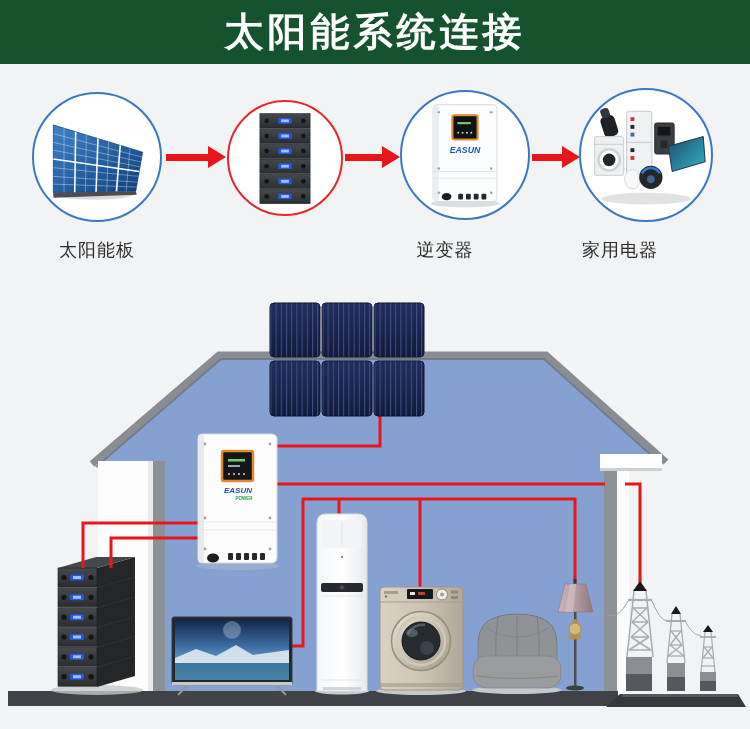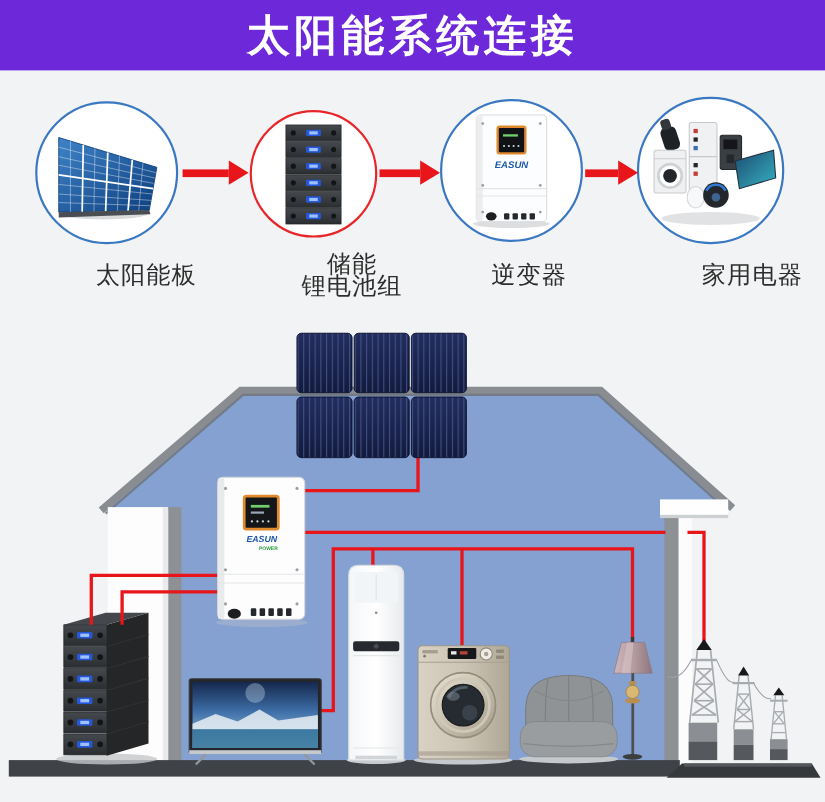--- a/index.html
+++ b/index.html
@@ -1,26 +1,26 @@
 <!DOCTYPE html>
 <html><head>
 <meta charset="utf-8">
 <style>
   html,body{margin:0;padding:0;}
   body{width:750px;height:729px;background:#f2f3f4;font-family:"Liberation Sans","DejaVu Sans",sans-serif;position:relative;overflow:hidden;}
   #stage{position:absolute;inset:0;width:750px;height:729px;}
-  .header{position:absolute;left:0;top:0;width:750px;height:64px;background:#6d28d9;display:flex;align-items:center;justify-content:center;}
+  .header{position:absolute;left:0;top:0;width:750px;height:64px;background:#14532d;display:flex;align-items:center;justify-content:center;}
   .header .title{color:#fff;font-size:39px;font-weight:800;letter-spacing:4px;}
   .circle{position:absolute;border-radius:50%;background:#fff;box-sizing:border-box;overflow:hidden;}
   .circle svg{width:100%;height:100%;display:block;}
   .c1{left:32px;top:92px;width:130px;height:130px;border:2px solid #3b78c2;}
   .c2{left:227px;top:100px;width:116px;height:116px;border:2px solid #e8262a;}
   .c3{left:400px;top:90px;width:130px;height:130px;border:2px solid #3b78c2;}
   .c4{left:579px;top:88px;width:134px;height:134px;border:2px solid #3b78c2;}
-  .step-label{position:absolute;transform:translateX(-50%);text-align:center;color:#2d2d2d;font-size:22px;line-height:20px;letter-spacing:1px;white-space:nowrap;margin-left:36px;}
+  .step-label{position:absolute;transform:translateX(-50%);text-align:center;color:#2d2d2d;font-size:18px;line-height:20px;letter-spacing:1px;white-space:nowrap;}
   .arrow{position:absolute;height:22px;}
   .arrow .tail{position:absolute;left:0;top:8px;height:7px;background:#e8151b;}
   .arrow .head{position:absolute;top:0;width:0;height:0;border-top:11px solid transparent;border-bottom:11px solid transparent;border-left:18px solid #e8151b;}
   .a1{left:166px;top:146px;width:60px;}.a1 .tail{width:42px;}.a1 .head{left:42px;}
   .a2{left:345px;top:146px;width:55px;}.a2 .tail{width:37px;}.a2 .head{left:37px;}
   .a3{left:532px;top:146px;width:48px;}.a3 .tail{width:30px;}.a3 .head{left:30px;}
   #scene{position:absolute;left:0;top:0;}
 </style>
 </head>
 <body>
@@ -484,20 +484,16 @@
   <div class="arrow a2">
       <div class="tail"></div>
       <div class="head"></div>
     </div>
   <div class="arrow a3">
       <div class="tail"></div>
       <div class="head"></div>
     </div>
 
   <div class="step-label" style="left:97px;top:240px;">太阳能板</div>
-  <div class="step-label" style="left:284px;top:230px;">
-    <div>储能</div>
-    <div>锂电池组</div>
-  </div>
   <div class="step-label" style="left:445px;top:240px;">逆变器</div>
-  <div class="step-label" style="left:648px;top:240px;font-family:Liberation Serif, serif;">家用电器</div>
+  <div class="step-label" style="left:620px;top:240px;font-family:Liberation Serif, serif;">家用电器</div>
 
 </div>
 
 </body></html>

